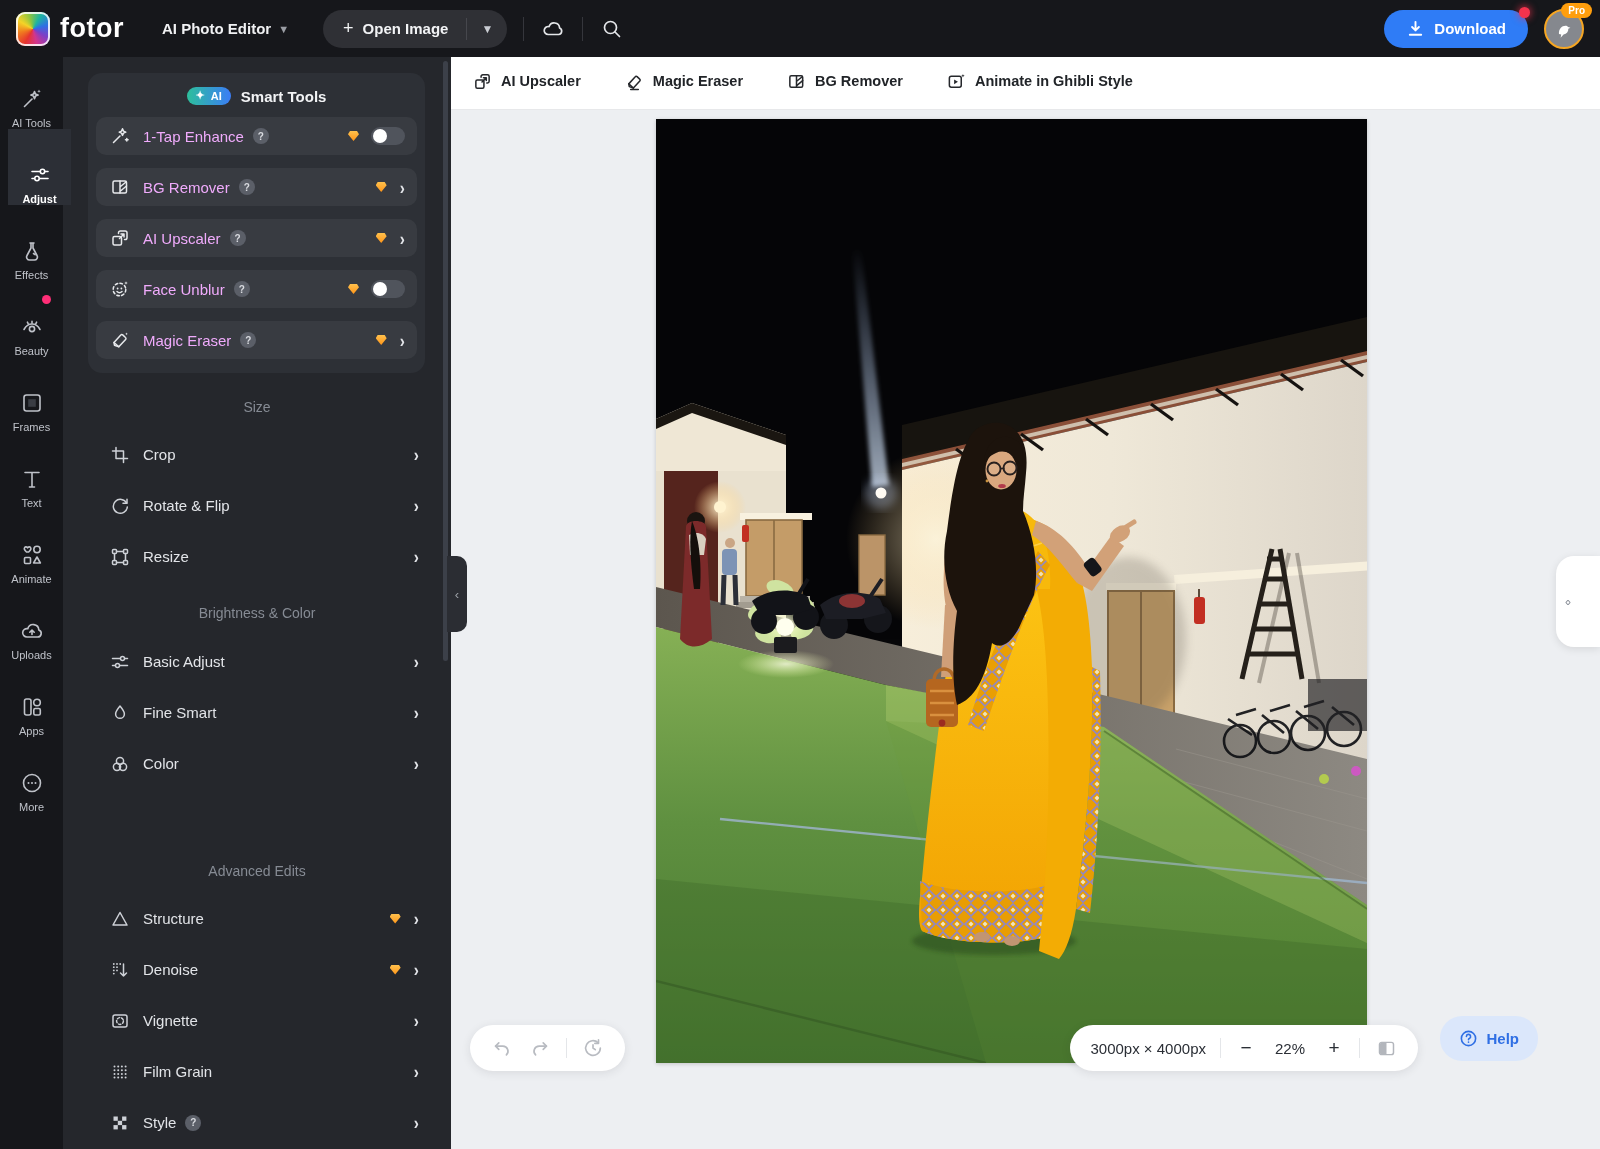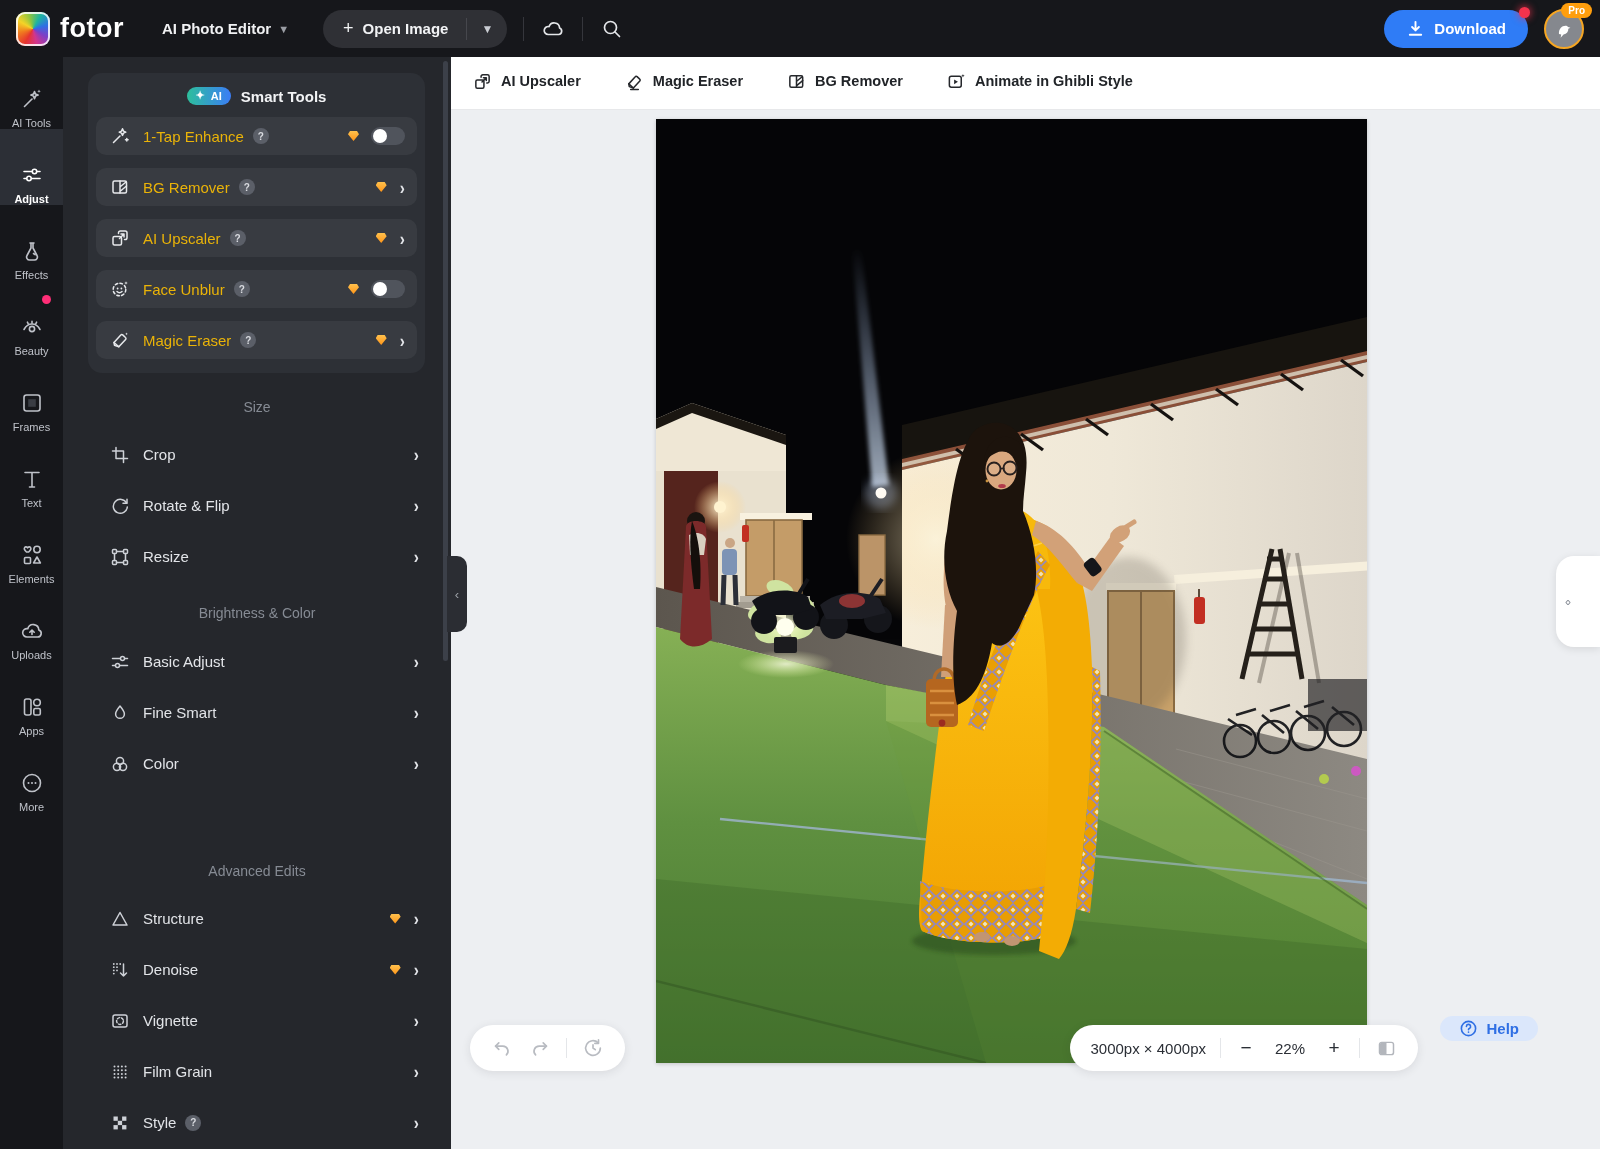--- a/index.html
+++ b/index.html
@@ -42,21 +42,21 @@
   .pro-badge { position:absolute; right:-8px; top:-6px; background:#ff9e0d; color:#fff;
     font-size:10px; font-weight:700; padding:2px 7px; border-radius:9px; }
 
   
   .rail { position:absolute; left:0; top:53px; width:63px; height:1096px;
     background:#16171b; z-index:25; }
   .rail-item { width:63px; height:76px; display:flex; flex-direction:column;
     align-items:center; justify-content:flex-end; gap:6px; cursor:pointer; position:relative; }
   .rail-item svg { stroke:#bfc2c9; fill:none; stroke-width:1.6; stroke-linecap:round; stroke-linejoin:round; }
   .rail-item .rlbl { font-size:11px; color:#bfc2c9; }
-  .rail-item.active { background:#2c2f36; }
+  .rail-item.active { background:#2c2f36;margin-left:8px; }
   .rail-item.active svg { stroke:#ffffff; }
   .rail-item.active .rlbl { color:#fff; font-weight:700; }
   .rail-dot { position:absolute; right:12px; top:14px; width:9px; height:9px;
     border-radius:50%; background:#ff2e77; }
 
   
   .panel { position:absolute; left:63px; top:53px; width:388px; height:1096px;
     background:#25272c; overflow:hidden; z-index:20; }
   .panel-scrollbar { position:absolute; right:3px; top:8px; width:5px; height:600px;
     border-radius:3px; background:#3c4049; }
@@ -64,21 +64,21 @@
     background:#2d3036; padding:12px 8px 14px; }
   .st-head { display:flex; align-items:center; justify-content:center; gap:10px; margin:2px 0 12px; }
   .ai-badge { display:flex; align-items:center; gap:3px; background:linear-gradient(90deg,#2dbf9c,#3b7df6);
     border-radius:10px; padding:2px 9px 3px; color:#fff; font-size:11px; font-weight:700; }
   .st-title { color:#f2f3f5; font-size:15px; font-weight:600; }
   .st-row { display:flex; align-items:center; height:38px; border-radius:10px;
     background:#383b41; margin:0 0 13px; padding:0 12px 0 14px; cursor:pointer; }
   .st-row:last-child { margin-bottom:0; }
   .ticon { width:20px; height:20px; margin-right:13px; flex:none; }
   .ticon svg { stroke:#e7e9ec; fill:none; stroke-width:1.5; stroke-linecap:round; stroke-linejoin:round; }
-  .tlabel { color:#eab308; font-size:15px; font-weight:500; }
+  .tlabel { color:#f0abfc; font-size:15px; font-weight:500; }
   .hq { width:16px; height:16px; border-radius:50%; background:#5b5f68; color:#d9dbe0;
     font-size:10px; font-weight:700; display:flex; align-items:center; justify-content:center; margin-left:9px; }
   .spacer { flex:1; }
   .gem { width:11px; height:10px; background:linear-gradient(#ffc14d,#ff9518);
     clip-path:polygon(18% 0,82% 0,100% 32%,50% 100%,0 32%); margin-right:12px; flex:none; }
   .tg { width:34px; height:18px; border-radius:9px; background:#50545c; position:relative; flex:none; cursor:pointer; }
   .tg::after { content:''; position:absolute; left:2px; top:2px; width:14px; height:14px;
     border-radius:50%; background:#fff; }
   .chev { color:#e3e5e9; font-size:19px; line-height:1; font-weight:600;
     transform:scaleX(.8); flex:none; }
@@ -114,21 +114,21 @@
   .hist-pill { left:19px; top:972px; height:46px; padding:0 20px; gap:14px; }
   .hist-pill svg { stroke:#b8bbc1; fill:none; stroke-width:1.8; stroke-linecap:round; stroke-linejoin:round; }
   .hist-btn { width:24px; height:24px; display:flex; align-items:center; justify-content:center; cursor:pointer; }
   .pill-sep { width:1px; height:20px; background:#e4e6e9; }
   .zoom-pill { right:182px; top:972px; height:46px; padding:0 20px; gap:14px; }
   .dim-text { color:#2b2f36; font-size:15px; }
   .zoom-btn { width:22px; height:22px; display:flex; align-items:center; justify-content:center;
     color:#2b2f36; font-size:19px; cursor:pointer; }
   .zoom-val { color:#2b2f36; font-size:15px; min-width:38px; text-align:center; }
   .cmp-btn { width:24px; height:24px; display:flex; align-items:center; justify-content:center; cursor:pointer; }
-  .help-pill { right:62px; top:963px; height:25px; padding:0 19px; gap:8px;
+  .help-pill { right:62px; top:963px; height:45px; padding:0 19px; gap:8px;
     background:#dbe7fb; border-radius:22px; cursor:pointer; box-shadow:none; }
   .help-pill svg { stroke:#2f6fe4; fill:none; stroke-width:1.7; stroke-linecap:round; stroke-linejoin:round; }
   .help-txt { color:#2f6fe4; font-size:15px; font-weight:600; }
 </style>
 </head>
 <body>
 
 <div id="app">
 
   <div class="topbar">
@@ -226,21 +226,21 @@
       </svg>
       <span class="rlbl">Text</span>
     </div>
     <div class="rail-item">
       <svg width="24" height="24" viewBox="0 0 24 24">
         <path d="M7.5 10C6 8.6 4.6 7 5.6 5.6c.8-1.1 2.3-.8 3 .2.7-1 2.2-1.3 3-.2 1 1.4-.4 3-1.9 4.4h-2.2z" transform="translate(-1,-1)"></path>
           <circle cx="17" cy="6.5" r="3.2"></circle>
           <rect x="4.5" y="14.5" width="6" height="6" rx="1"></rect>
           <path d="M17 14l3.4 6h-6.8z"></path>
       </svg>
-      <span class="rlbl">Elements</span>
+      <span class="rlbl">Animate</span>
     </div>
     <div class="rail-item">
       <svg width="24" height="24" viewBox="0 0 24 24">
         <path d="M7 18a4.2 4.2 0 1 1 .8-8.3A5.6 5.6 0 0 1 18.8 11 3.6 3.6 0 0 1 17.6 18H7z"></path>
           <path d="M12 15.5v-4.5m0 0l-2.2 2.2M12 11l2.2 2.2"></path>
       </svg>
       <span class="rlbl">Uploads</span>
     </div>
     <div class="rail-item">
       <svg width="24" height="24" viewBox="0 0 24 24">

